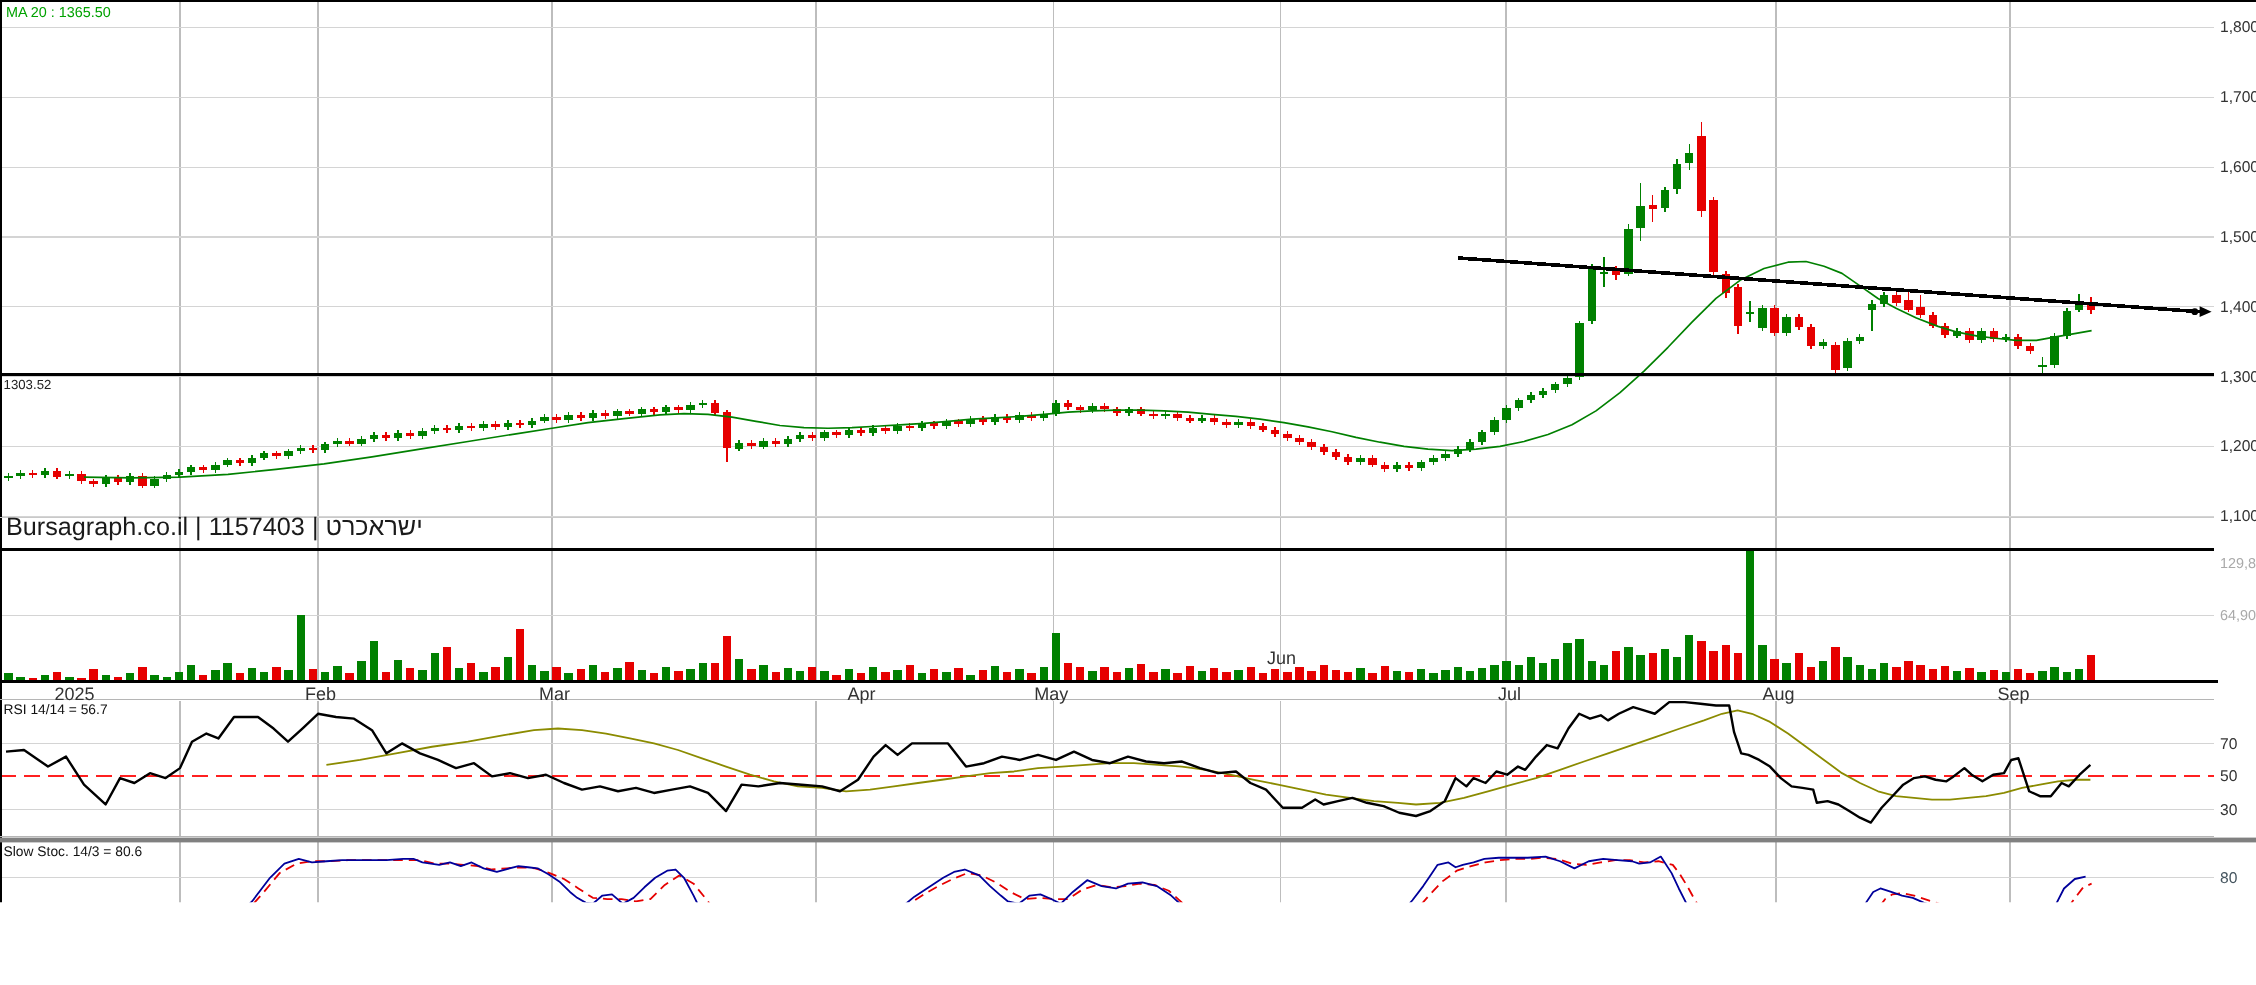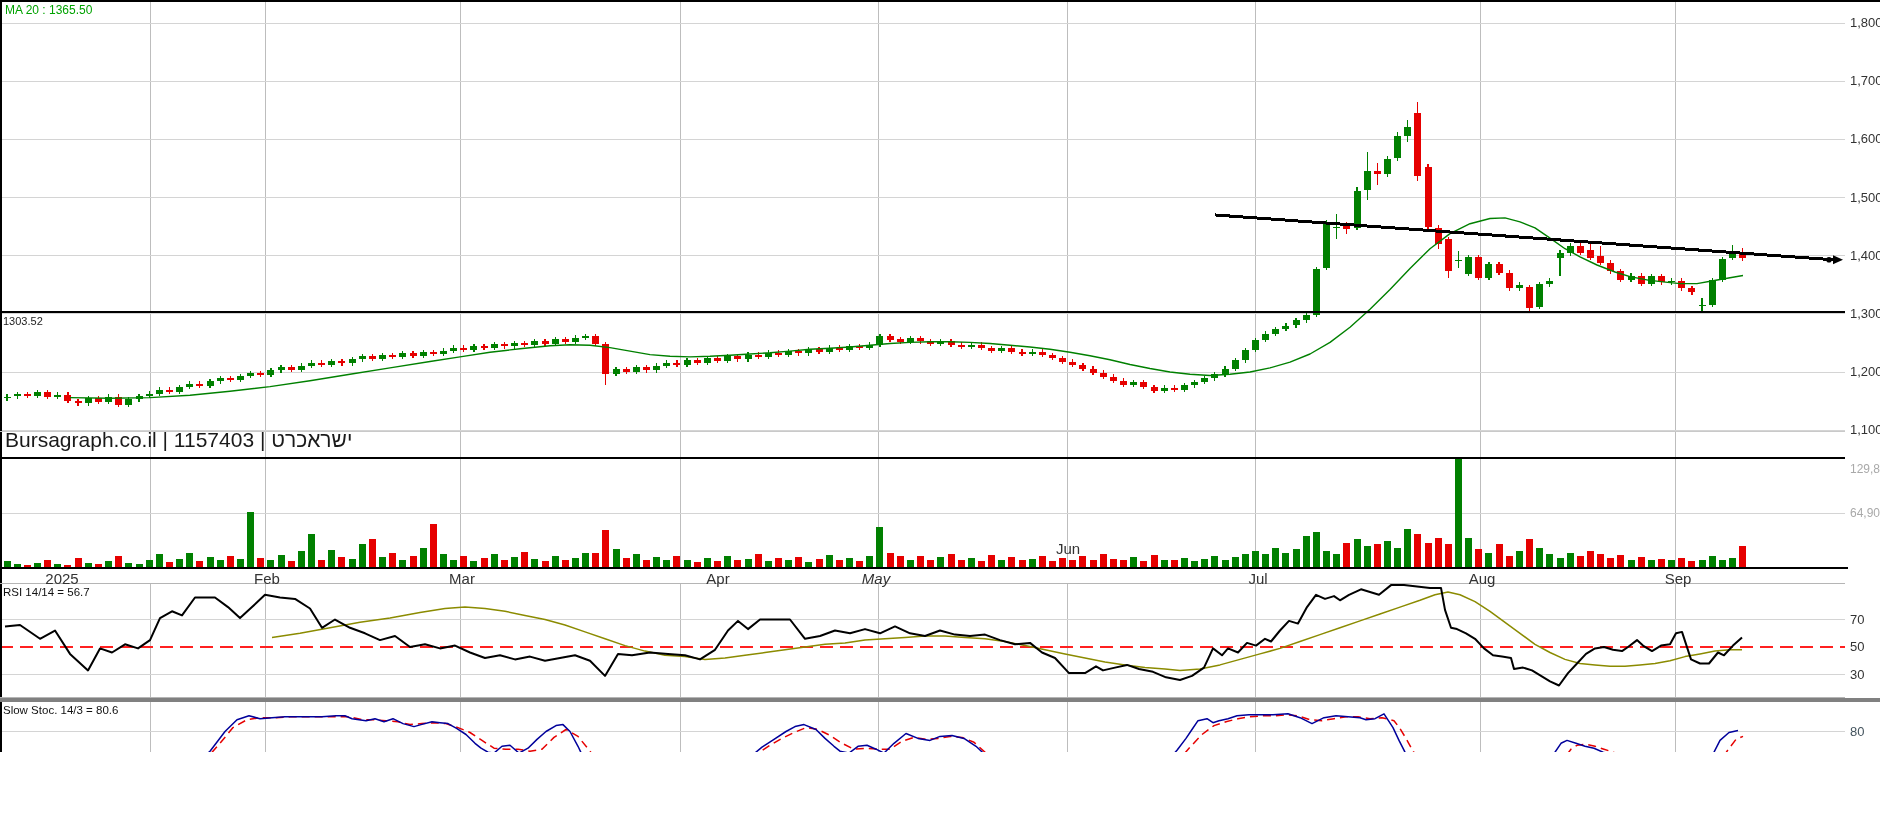--- a/index.html
+++ b/index.html
@@ -626,19 +626,19 @@
   <div id="stoch-axis">
       <span class="lbl osc-label" style="left: 1850px; top: 723.501px;">80</span>
       <span class="lbl osc-label" style="left: 1850px; top: 753px;">50</span>
       <span class="lbl osc-label" style="left: 1850px; top: 782.499px;">40</span>
     </div>
   <div id="x-axis">
       <span class="lbl x-label" style="left: 62px; top: 570px;">2025</span>
       <span class="lbl x-label" style="left: 267px; top: 570px;">Feb</span>
       <span class="lbl x-label" style="left: 462px; top: 570px;">Mar</span>
       <span class="lbl x-label" style="left: 678px; top: 570px; margin-left: 40px;">Apr</span>
-      <span class="lbl x-label" style="left: 876px; top: 570px; font-style: italic;">May</span>
+      <span class="lbl x-label" style="left: 876px; top: 570px;">May</span>
       <span class="lbl x-label" style="left: 1068px; top: 540px;">Jun</span>
       <span class="lbl x-label" style="left: 1258px; top: 570px;">Jul</span>
       <span class="lbl x-label" style="left: 1482px; top: 570px;">Aug</span>
       <span class="lbl x-label" style="left: 1678px; top: 570px;">Sep</span>
     </div>
 </div>
 
 </body></html>

